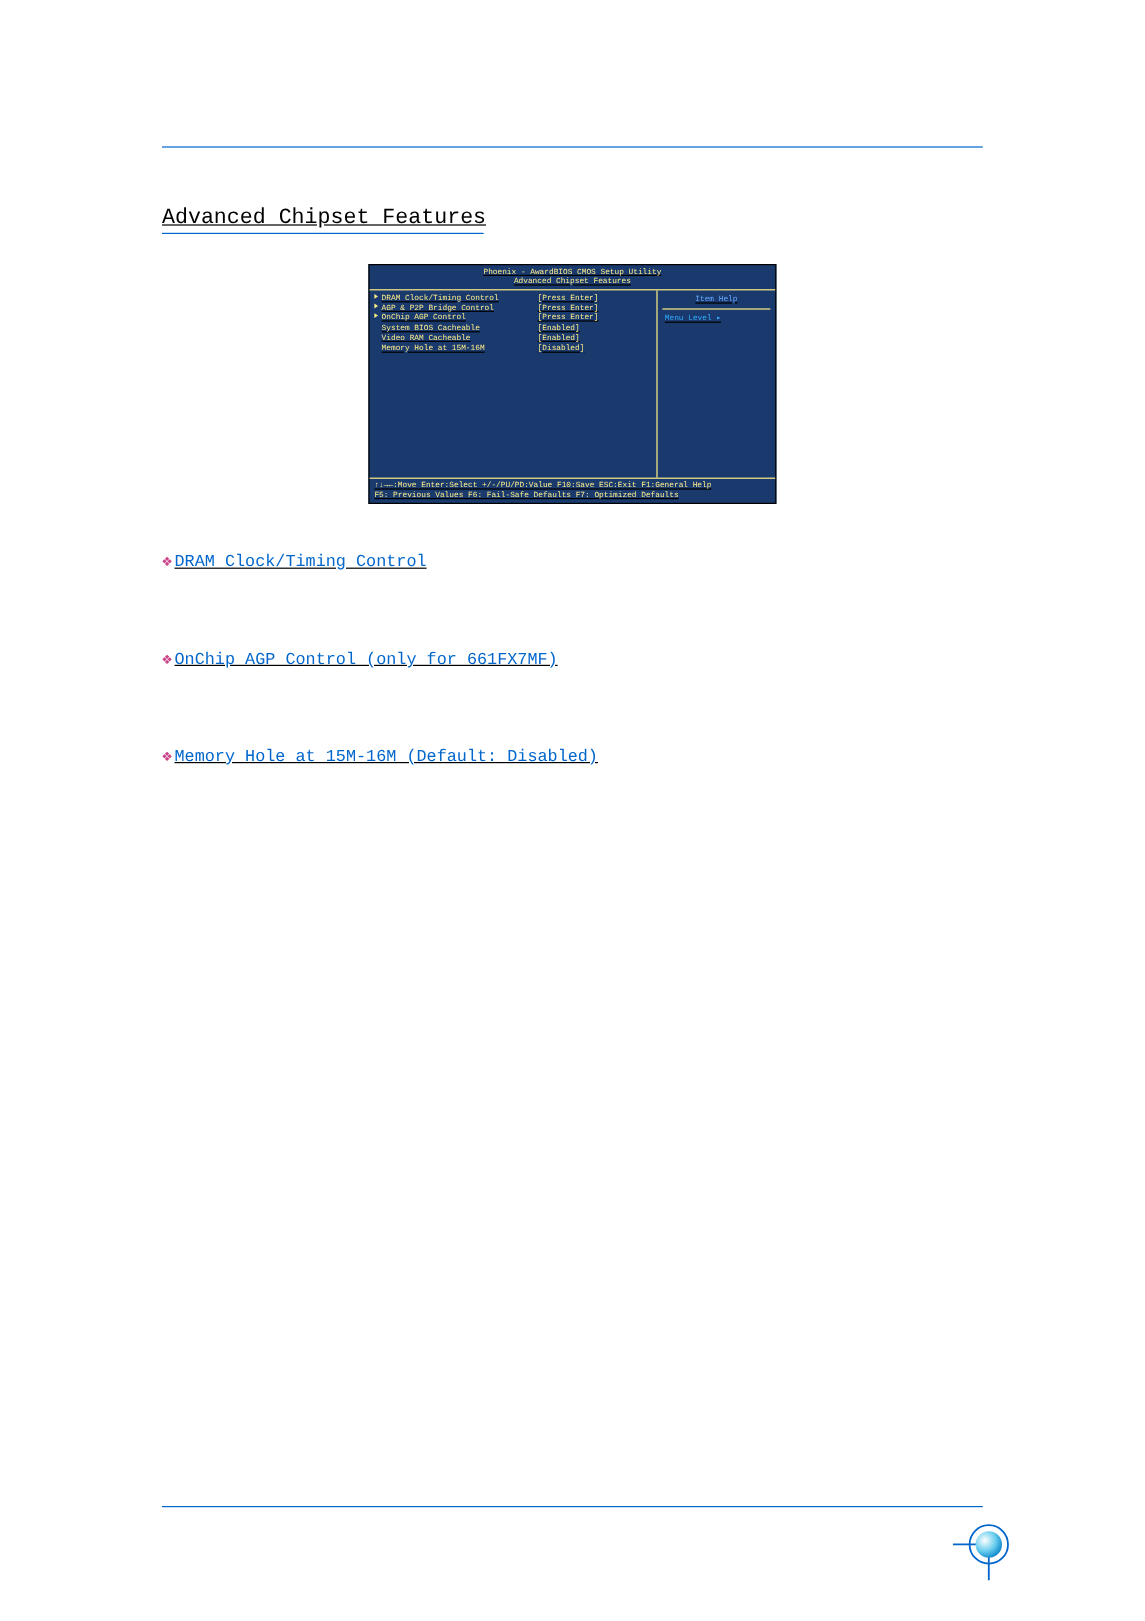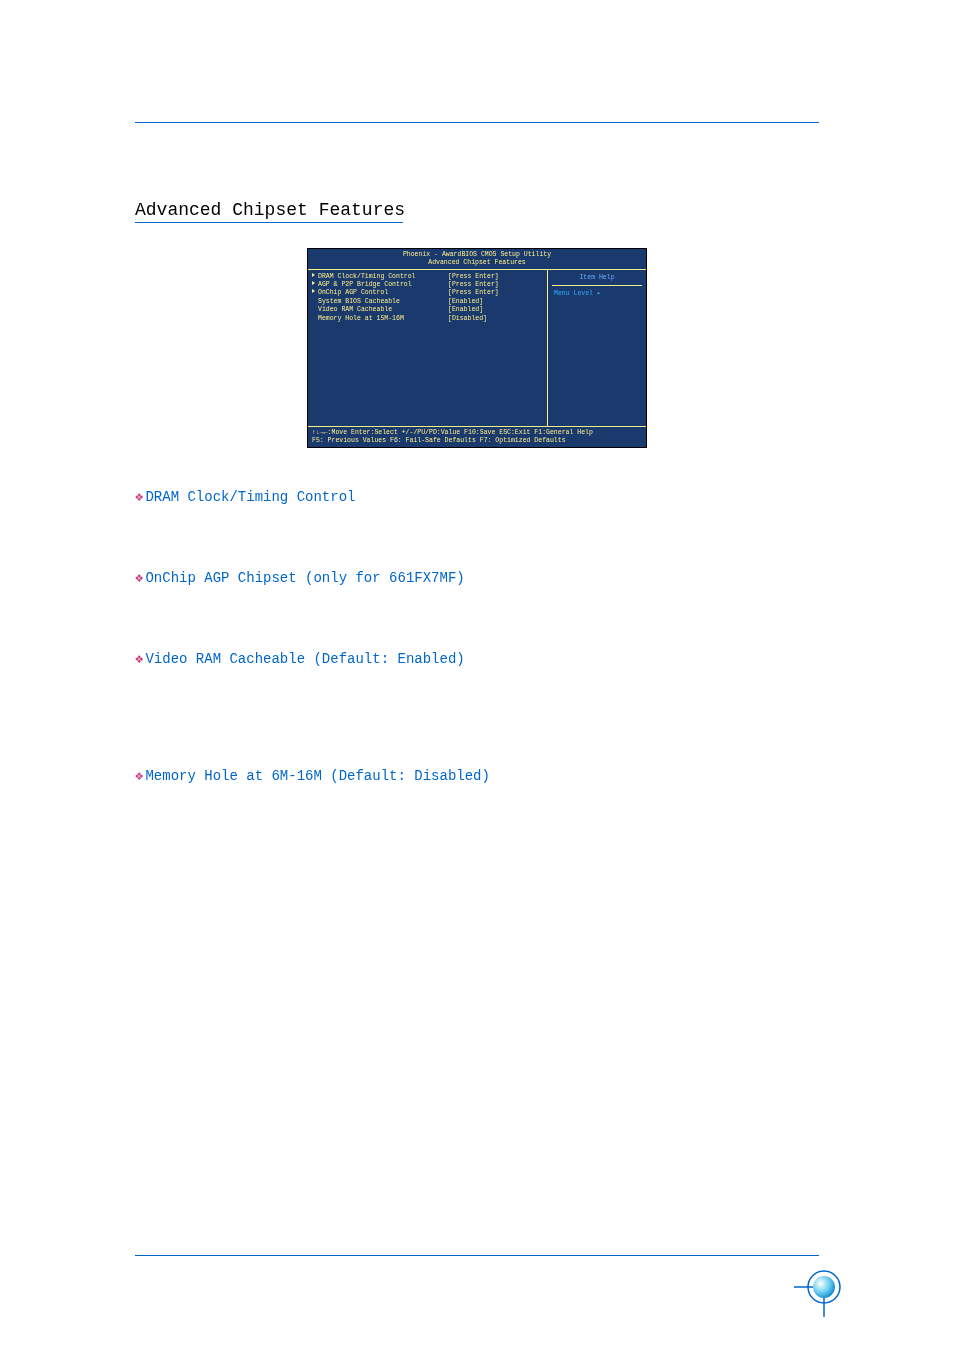--- a/index.html
+++ b/index.html
@@ -16,23 +16,24 @@
     }
     .page-header-line {
       position: absolute;
       top: 122px;
       left: 135px;
       right: 135px;
       border-top: 1.5px solid #0066cc;
     }
     .content-area {
       position: absolute;
-      top: 200px;
+      top: 172px;
       left: 135px;
       right: 135px;
+      text-decoration: underline;
     }
     .section-title {
       font-family: "Courier New", monospace;
       font-size: 18px;
       color: #000;
       padding-bottom: 2px;
     }
     .section-title-underline {
       border-bottom: 1.5px solid #0066cc;
       width: 268px;
@@ -204,27 +205,24 @@
       <div>↑↓→←:Move  Enter:Select  +/-/PU/PD:Value  F10:Save   ESC:Exit  F1:General Help</div>
       <div>   F5: Previous Values    F6: Fail-Safe Defaults    F7: Optimized Defaults</div>
     </div>
   </div>
 
   <div id="features-list">
       <div class="feature-item">
         <div class="feature-title"><span class="diamond-bullet">❖</span><span>DRAM Clock/Timing Control</span></div>
       </div>
       <div class="feature-item">
-        <div class="feature-title"><span class="diamond-bullet">❖</span><span>OnChip AGP Chipset (only for 661FX7MF)</span></div>
-      </div>
-      <div class="feature-item-tall">
-        <div class="feature-title"><span class="diamond-bullet">❖</span><span>Video RAM Cacheable (Default: Enabled)</span></div>
+        <div class="feature-title"><span class="diamond-bullet">❖</span><span>OnChip AGP Control (only for 661FX7MF)</span></div>
       </div>
       <div class="feature-item">
-        <div class="feature-title"><span class="diamond-bullet">❖</span><span>Memory Hole at 6M-16M (Default: Disabled)</span></div>
+        <div class="feature-title"><span class="diamond-bullet">❖</span><span>Memory Hole at 15M-16M (Default: Disabled)</span></div>
       </div>
     </div>
 </div>
 
 <div class="page-footer-line"></div>
 
 <div class="corner-circle">
   <svg viewBox="0 0 60 60">
     <line x1="0" y1="30" x2="27" y2="30" stroke="#0066cc" stroke-width="1.5"></line>
     <line x1="30" y1="60" x2="30" y2="33" stroke="#0066cc" stroke-width="1.5"></line>

